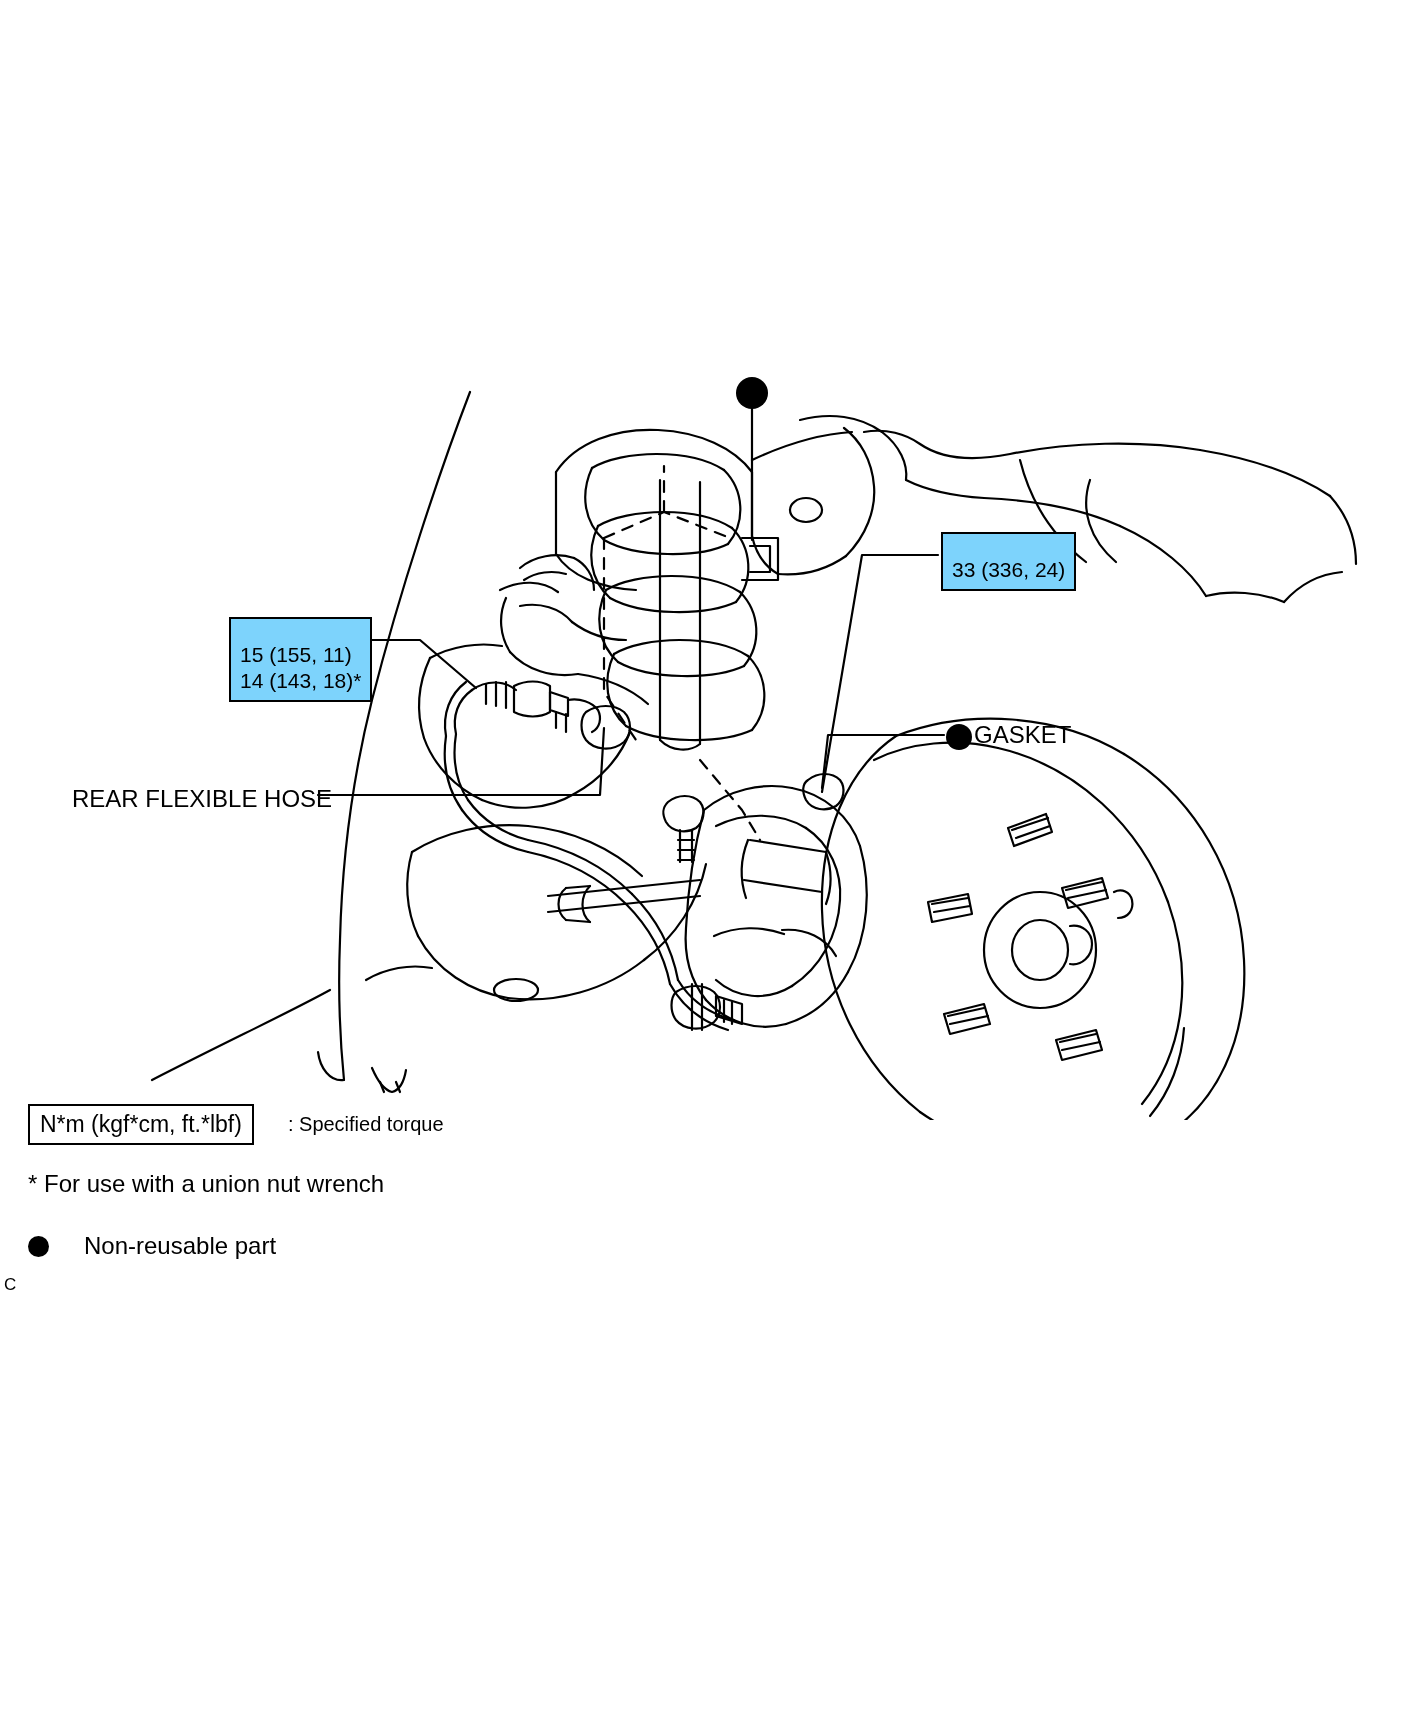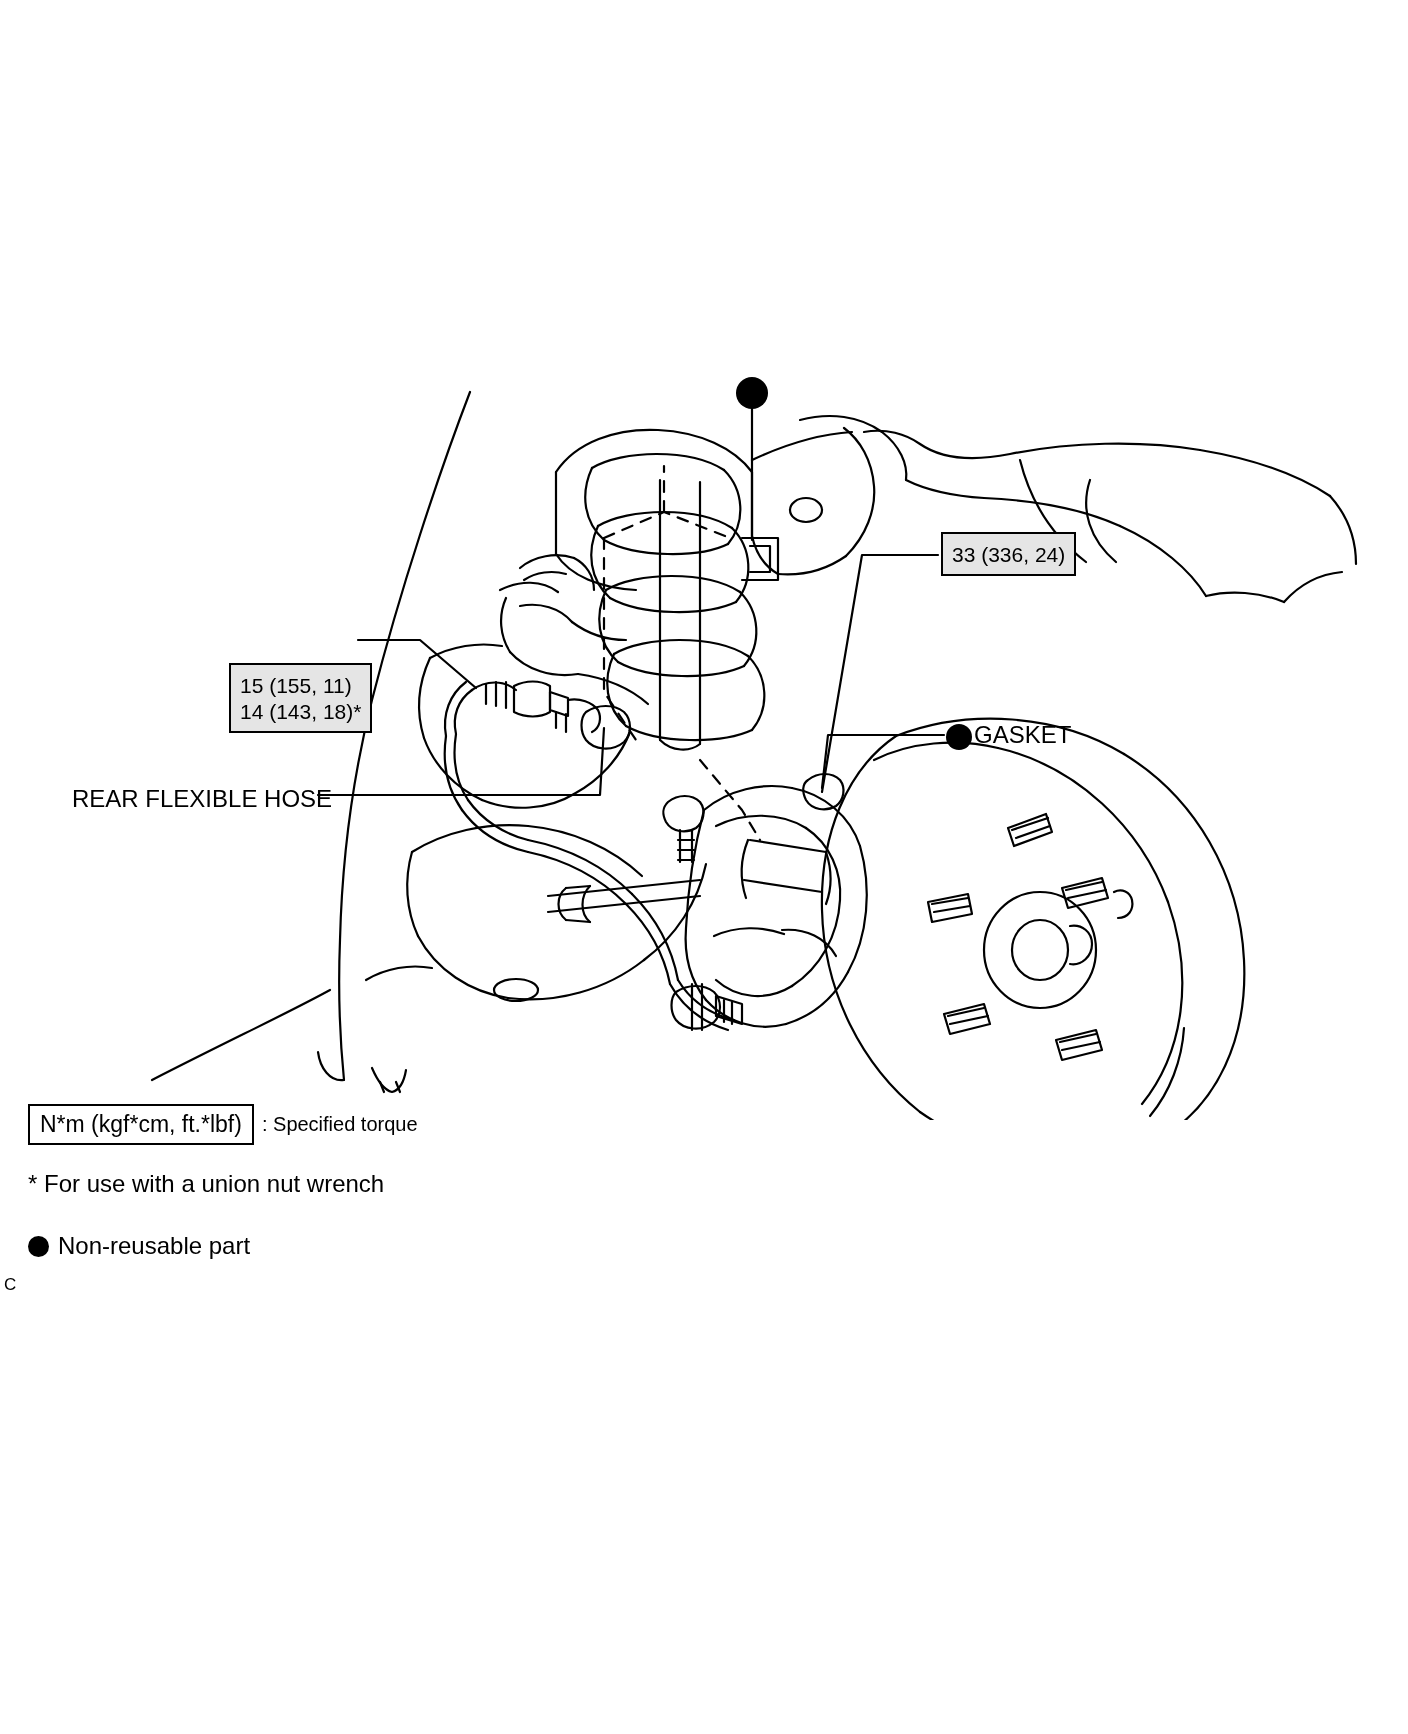--- a/index.html
+++ b/index.html
@@ -40,34 +40,33 @@
     height: 780px;
   }
   .figure svg {
     display: block;
   }
 
   
   .torque-box {
     position: absolute;
     border: 2px solid #000;
-    background: #e5e5e5;
+    background: #7dd3fc;
     font-size: 21px;
     line-height: 26px;
-    padding: 8px 9px 6px 9px;
+    padding: 23px 9px 6px 9px;
     white-space: nowrap;
   }
   #torque-box-33 {
     left: 941px;
     top: 532px;
   }
   #torque-box-15 {
     left: 229px;
     top: 617px;
-    margin-top: 46px;
   }
 
   .plain-label {
     position: absolute;
     font-size: 24px;
     white-space: nowrap;
     text-align: center;
   }
   #label-rear-hose {
     left: 44px;
@@ -95,20 +94,21 @@
   .legend {
     position: absolute;
     left: 0;
     top: 1100px;
     width: 1408px;
   }
   .legend-row {
     position: absolute;
     white-space: nowrap;
     font-size: 24px;
+    gap: 26px;
   }
   #legend-torque {
     left: 28px;
     top: 4px;
     display: flex;
     align-items: center;
   }
   #legend-torque .boxed {
     border: 2px solid #000;
     padding: 5px 10px 6px 10px;

